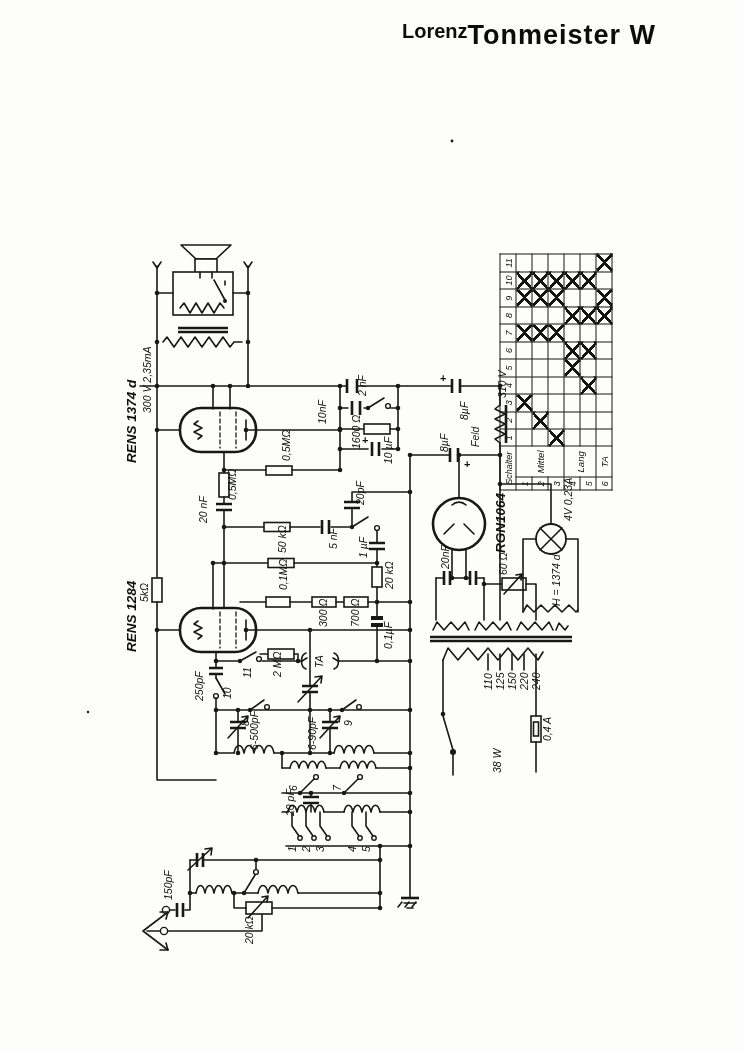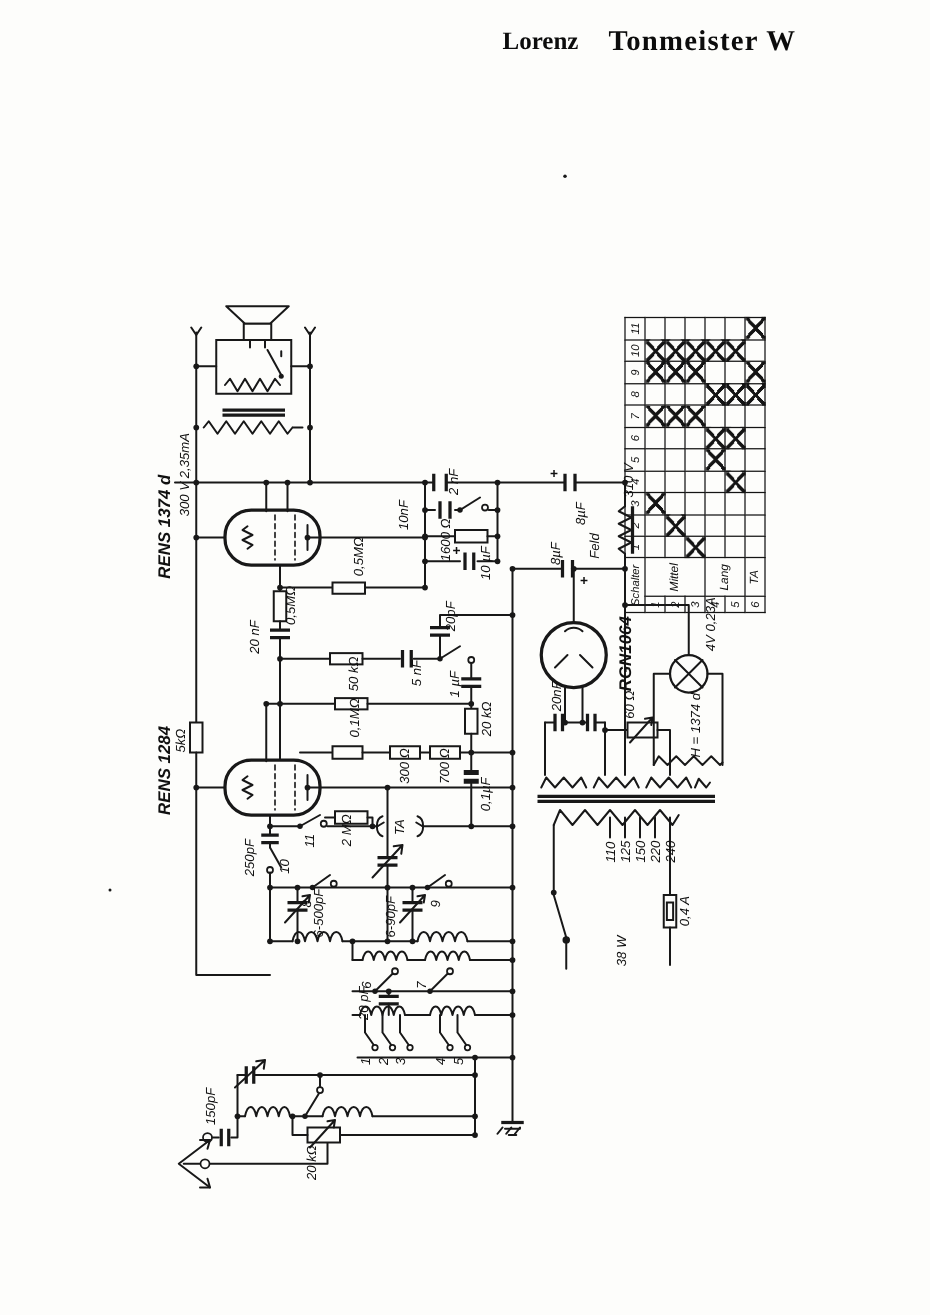--- a/index.html
+++ b/index.html
@@ -1,21 +1,21 @@
 <!DOCTYPE html>
 <html><head>
 <meta charset="utf-8">
 <style>
   html,body{margin:0;padding:0;background:#e8e8e4;}
   .page{position:relative;width:744px;height:1052px;background:#fdfdfb;margin:0 auto;overflow:hidden;
         font-family:"Liberation Sans",sans-serif;}
-  .title{position:absolute;left:402px;top:20px;display:flex;align-items:center;gap:24px;
-         font-family:Liberation Serif, serif;color:#0c0c0c;white-space:nowrap;}
+  .title{position:absolute;left:402px;top:20px;display:flex;align-items:flex-start;gap:0;
+         font-family:Liberation Sans, sans-serif;color:#0c0c0c;white-space:nowrap;}
   .title .brand{font-size:20px;font-weight:bold;}
-  .title .model{font-size:23px;font-weight:bold;letter-spacing:1px;}
+  .title .model{font-size:27px;font-weight:bold;letter-spacing:1px;}
   svg{position:absolute;left:0;top:0;}
   .w{fill:none;stroke:#181818;stroke-width:1.6;stroke-linecap:round;stroke-linejoin:round;}
   .w2{fill:none;stroke:#181818;stroke-width:2.6;stroke-linecap:butt;}
   .cap{fill:none;stroke:#181818;stroke-width:2.6;stroke-linecap:butt;}
   .box{fill:#fdfdfb;stroke:#181818;stroke-width:1.6;}
   .dot{fill:#181818;stroke:none;}
   .oc{fill:#fdfdfb;stroke:#181818;stroke-width:1.4;}
   .dash{stroke-dasharray:4 3;stroke-width:1.3;}
   .lbl{font:italic 10.5px "Liberation Sans",sans-serif;fill:#101010;}
   .big{font:italic bold 13.5px "Liberation Sans",sans-serif;fill:#101010;}

